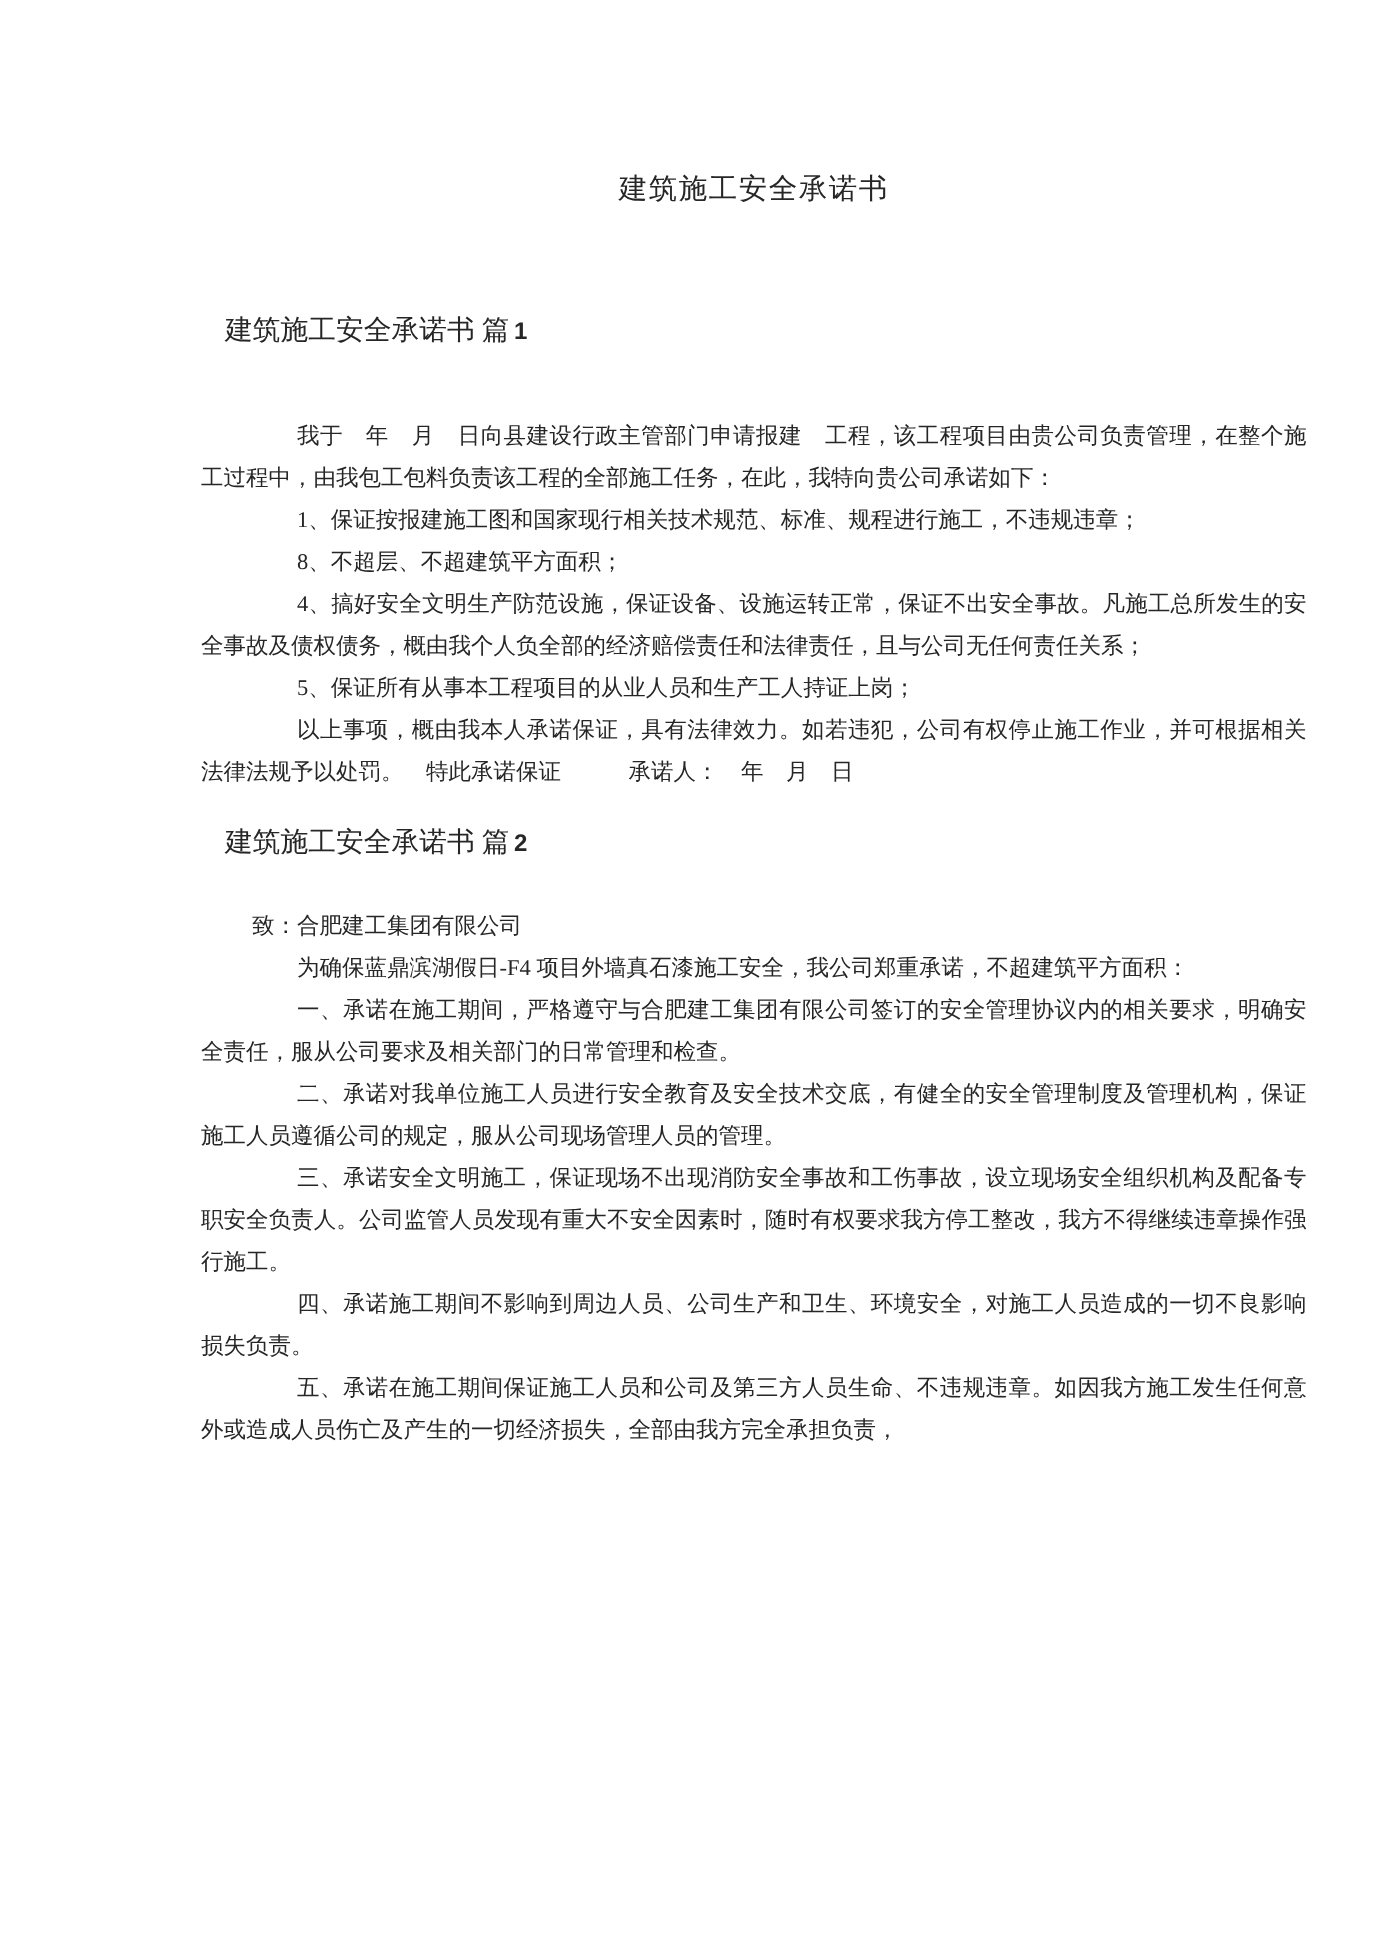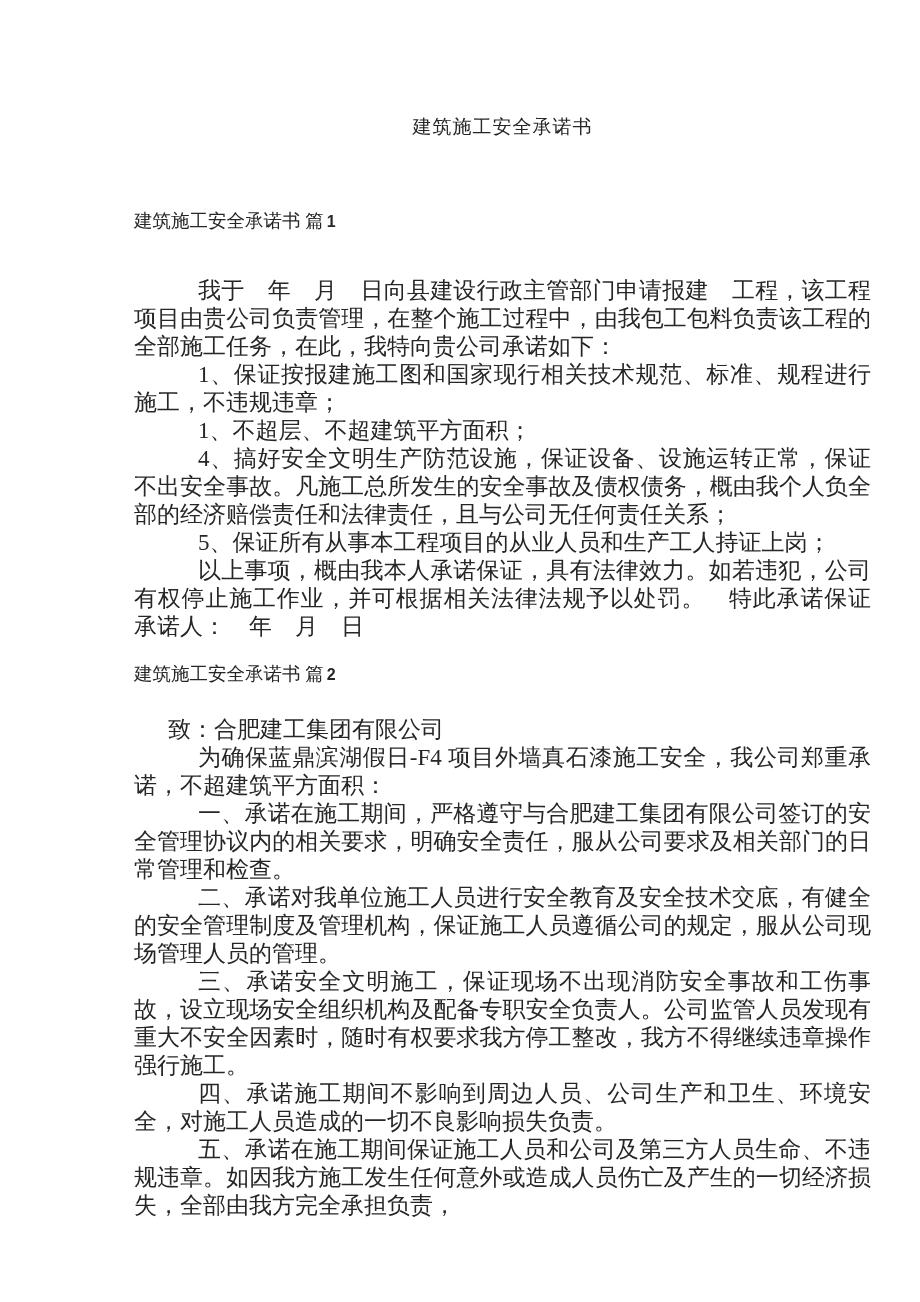--- a/index.html
+++ b/index.html
@@ -23,56 +23,56 @@
   }
   .doc-title {
     margin: 0;
     font-size: 19px;
     font-weight: 400;
     line-height: 26px;
     text-align: center;
     letter-spacing: 1px;
   }
   .sec-heading {
-    margin: 0;
+    margin: 16px;
     font-size: 18.5px;
     font-weight: 400;
     line-height: 26px;
   }
   .sec-heading .hnum {
     font-family: "Liberation Sans", "DejaVu Sans", sans-serif;
     font-weight: 700;
     font-size: 16px;
     margin-left: 3px;
   }
   .h-first { margin-top: 68px; margin-bottom: 42px; }
   .h-next  { margin-top: 20px; margin-bottom: 28px; }
   .para {
     margin: 0;
-    font-size: 23px;
+    font-size: 15px;
     line-height: 28px;
     text-align: justify;
     text-justify: inter-ideograph;
   }
   .indent-lg { text-indent: 64px; }
   .indent-sm { text-indent: 34px; }
 </style>
 </head>
 <body>
 
 <div class="page">
 
   <h1 class="doc-title">建筑施工安全承诺书</h1>
 
   <section>
     <h2 class="sec-heading h-first"><span>建筑施工安全承诺书 篇</span><span class="hnum">1</span></h2>
 
     <p class="para indent-lg">我于　年　月　日向县建设行政主管部门申请报建　工程，该工程项目由贵公司负责管理，在整个施工过程中，由我包工包料负责该工程的全部施工任务，在此，我特向贵公司承诺如下：</p>
     <p class="para indent-lg">1、保证按报建施工图和国家现行相关技术规范、标准、规程进行施工，不违规违章；</p>
-    <p class="para indent-lg">1、不超层、不超建筑平方面积；</p>
+    <p class="para indent-lg">8、不超层、不超建筑平方面积；</p>
     <p class="para indent-lg">4、搞好安全文明生产防范设施，保证设备、设施运转正常，保证不出安全事故。凡施工总所发生的安全事故及债权债务，概由我个人负全部的经济赔偿责任和法律责任，且与公司无任何责任关系；</p>
     <p class="para indent-lg">5、保证所有从事本工程项目的从业人员和生产工人持证上岗；</p>
     <p class="para indent-lg">以上事项，概由我本人承诺保证，具有法律效力。如若违犯，公司有权停止施工作业，并可根据相关法律法规予以处罚。　特此承诺保证　　　承诺人：　年　月　日</p>
   </section>
 
   <section>
     <h2 class="sec-heading h-next"><span>建筑施工安全承诺书 篇</span><span class="hnum">2</span></h2>
 
     <p class="para indent-sm">致：合肥建工集团有限公司</p>
     <p class="para indent-lg">为确保蓝鼎滨湖假日-F4 项目外墙真石漆施工安全，我公司郑重承诺，不超建筑平方面积：</p>

